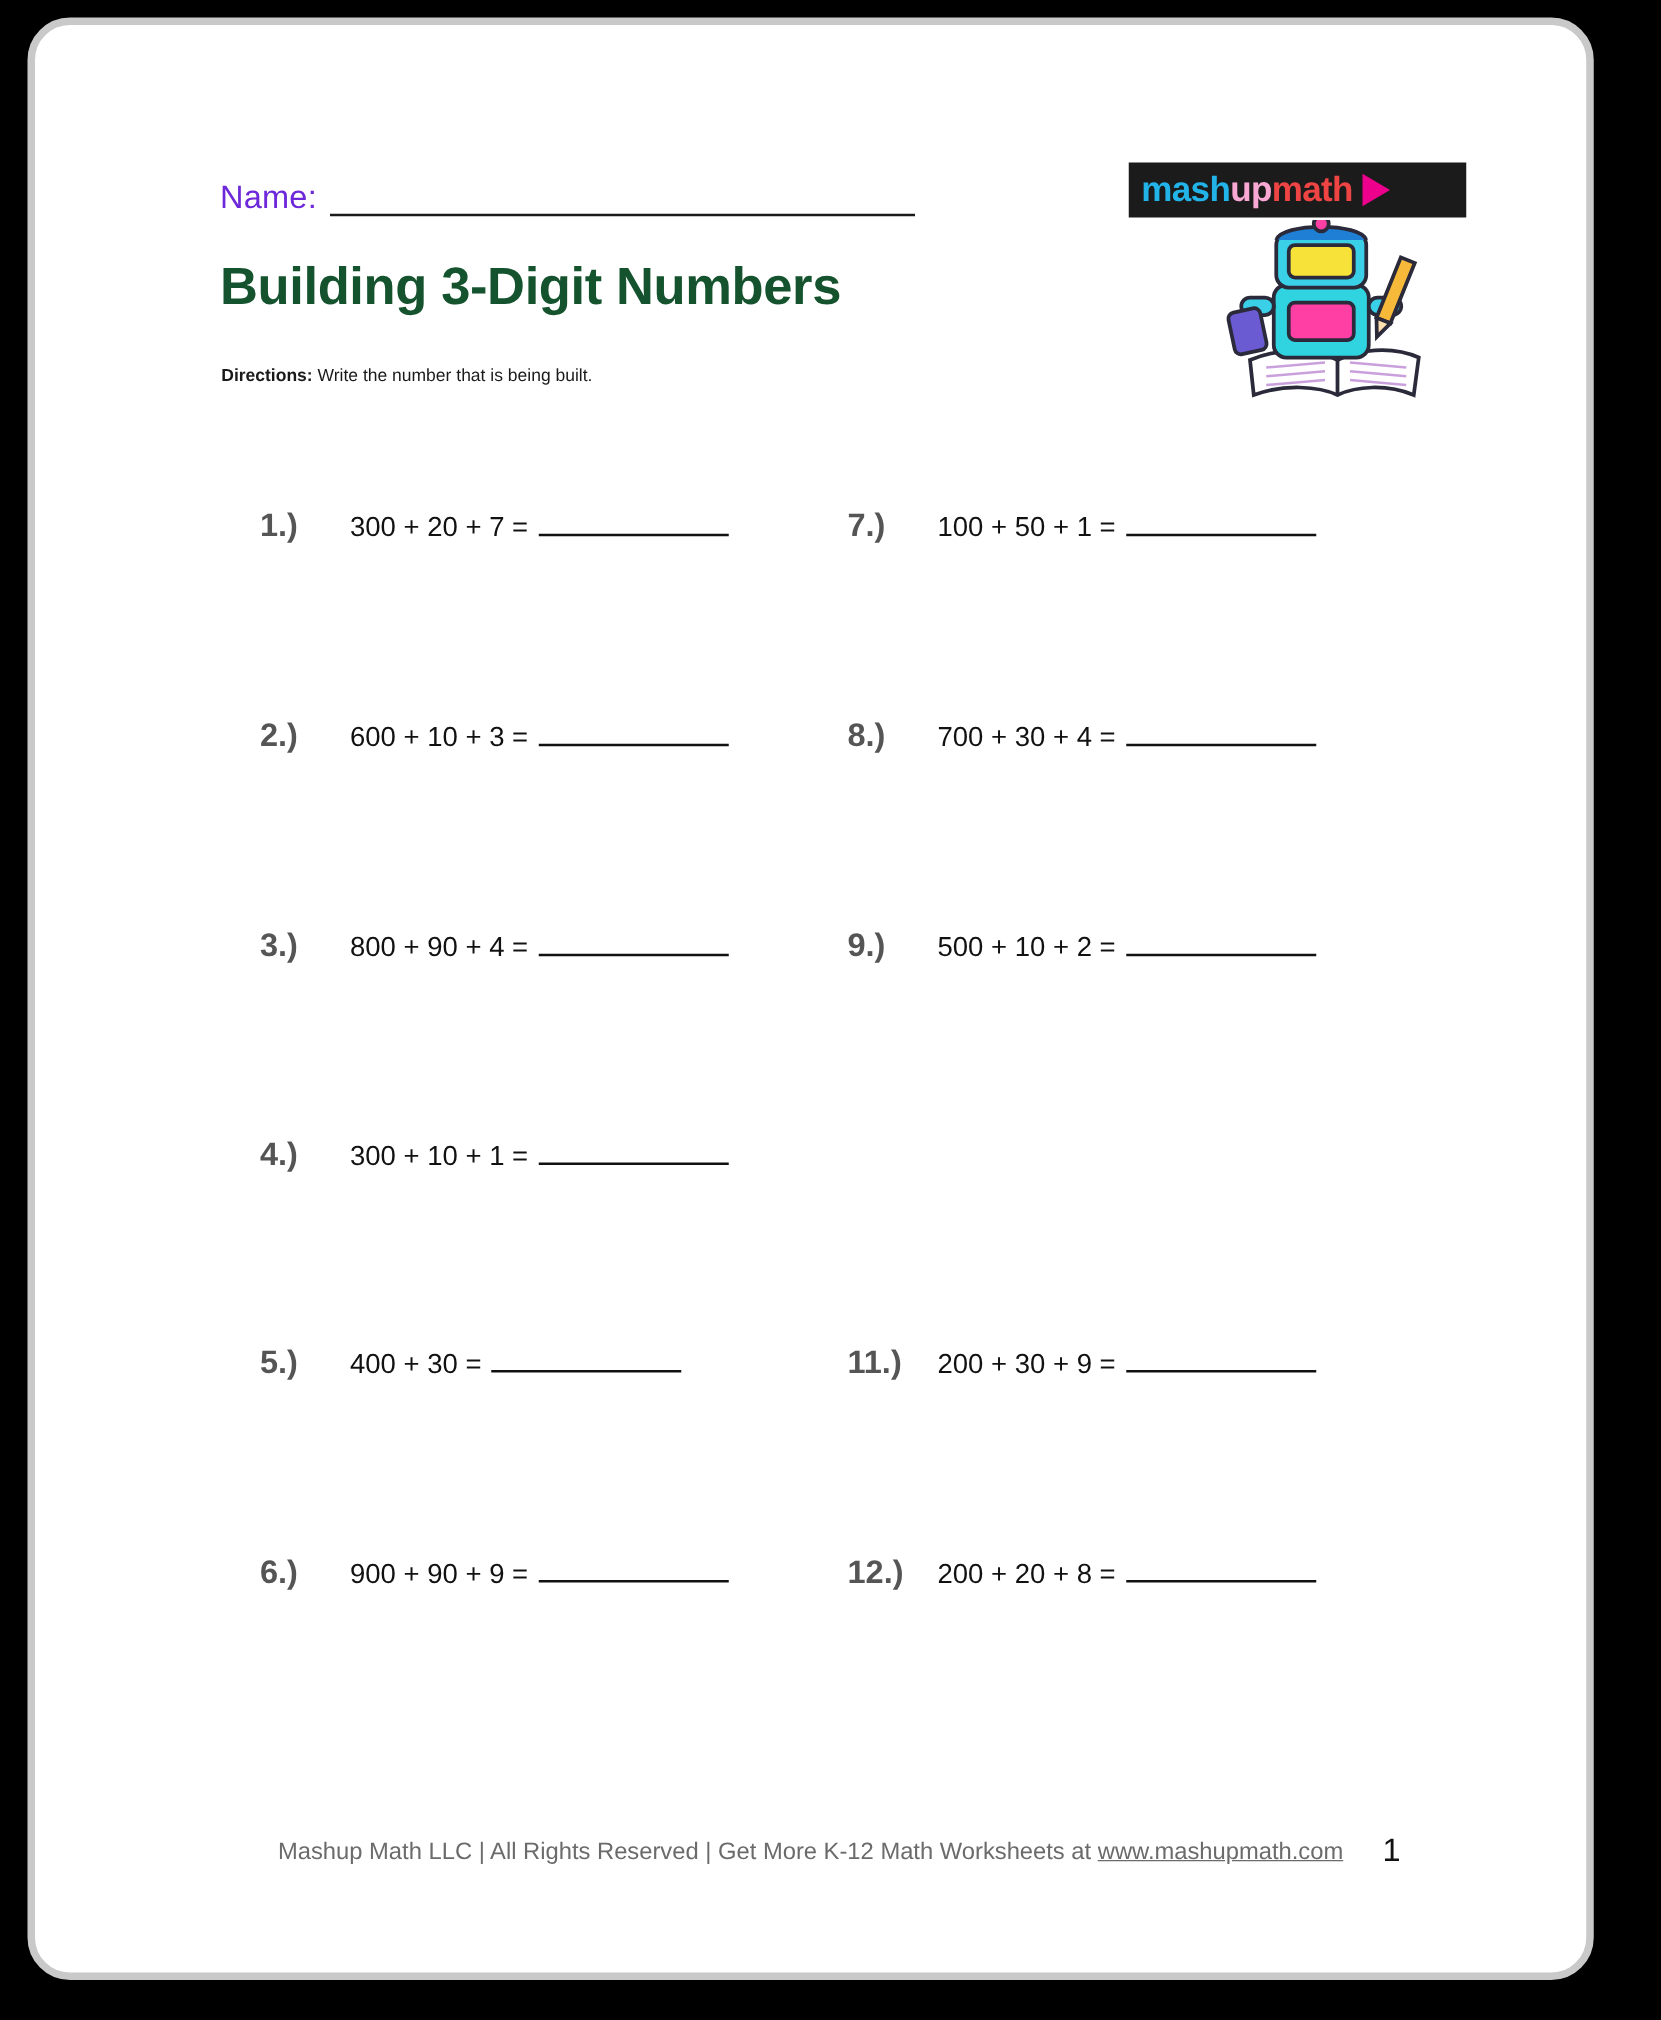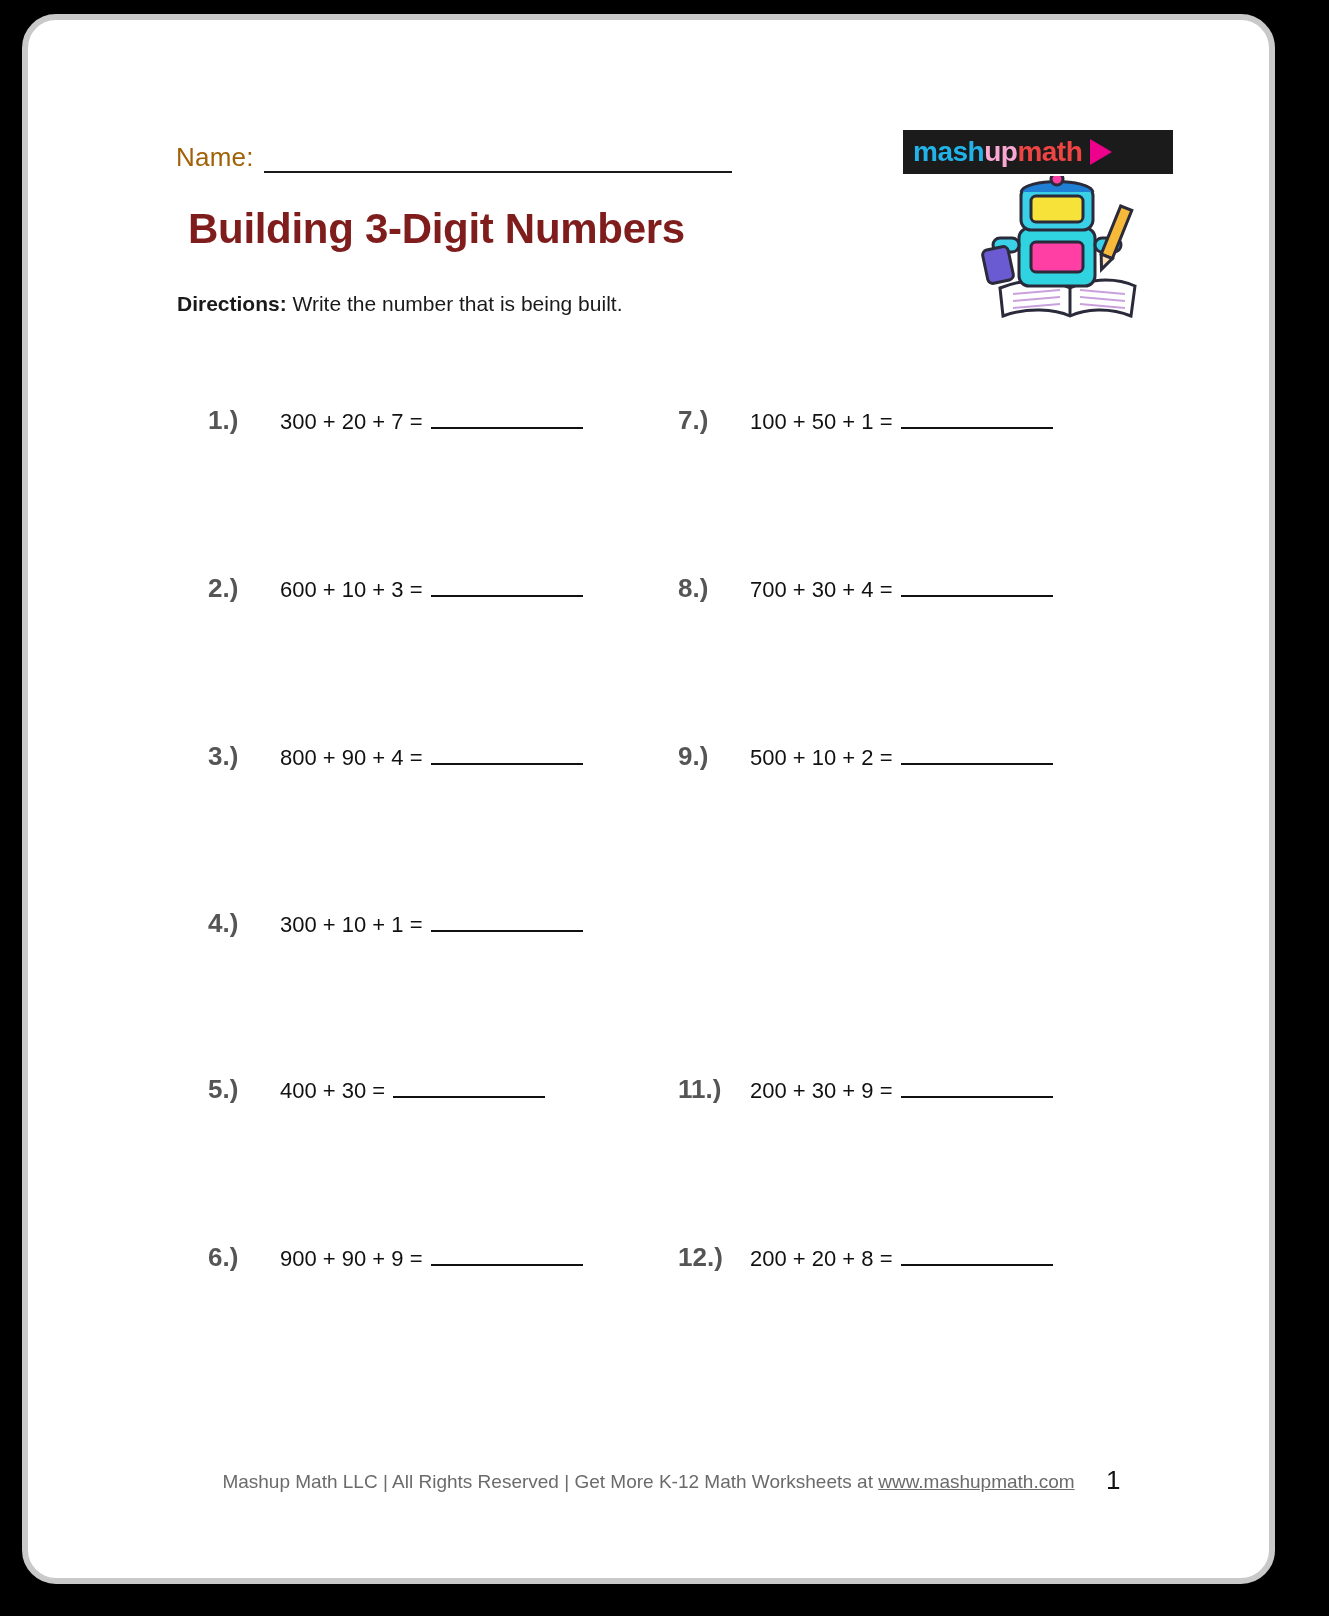--- a/index.html
+++ b/index.html
@@ -39,46 +39,45 @@
   
   .name-row {
     position: absolute;
     left: 148px;
     top: 122px;
     display: flex;
     align-items: flex-end;
   }
   .name-label {
     font-size: 26px;
-    color: #a16207;
+    color: #6d28d9;
     letter-spacing: 0.2px;
   }
   .name-rule {
     width: 468px;
     border-bottom: 2px solid #1a1a1a;
     margin-left: 10px;
     height: 22px;
   }
 
   .title {
     position: absolute;
     left: 148px;
     top: 185px;
     font-size: 42px;
     font-weight: bold;
-    color: #7f1d1d;
+    color: #14532d;
     letter-spacing: -0.3px;
-    margin-left: 12px;
   }
 
   .directions {
     position: absolute;
     left: 149px;
     top: 272px;
-    font-size: 21px;
+    font-size: 14px;
     color: #1a1a1a;
   }
   .directions b { font-weight: bold; }
 
   
   .logo-wrap {
     position: absolute;
     left: 875px;
     top: 110px;
     width: 270px;

